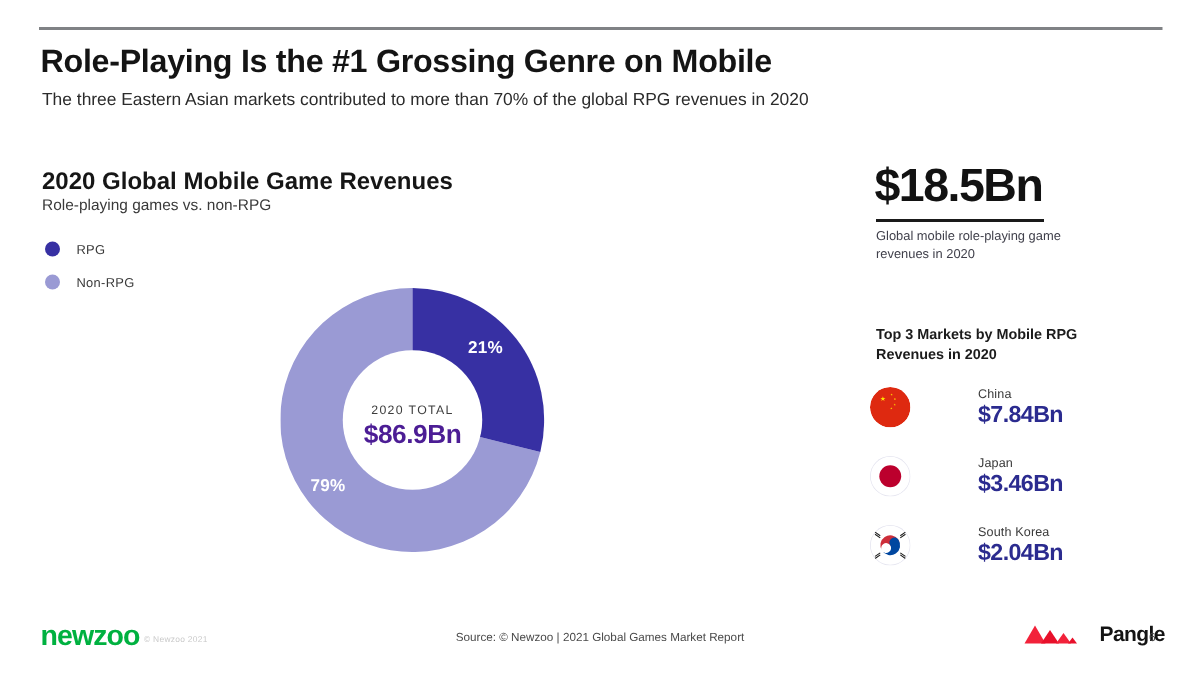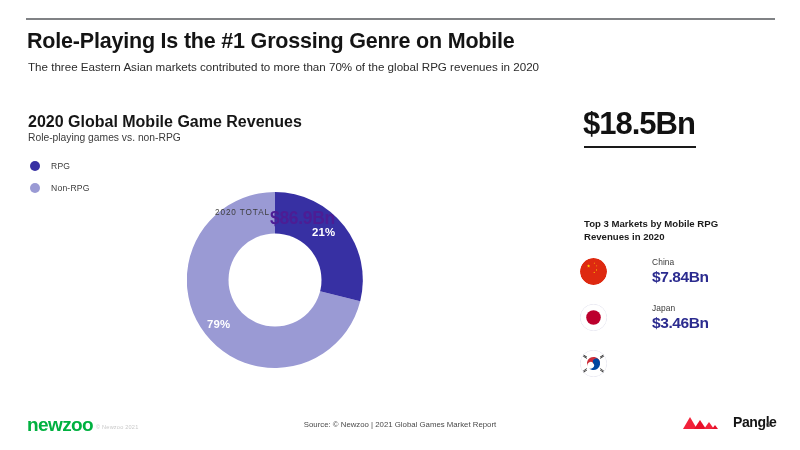--- a/index.html
+++ b/index.html
@@ -45,22 +45,22 @@
   .donut-wrap { position: absolute; left: 187px; top: 192px; width: 176px; height: 176px; }
   .donut-svg { display: block; width: 176px; height: 176px; }
   .slice-pct {
     position: absolute; font-size: 11.4px; font-weight: 700; color: #ffffff;
     letter-spacing: .2px;
   }
   .pct-rpg { left: 125px; top: 34px; }
   .pct-nonrpg { left: 20px; top: 126px; }
 
   .donut-center {
-    position: absolute; left: 0; top: 16px; width: 176px; height: 176px;
-    display: flex; flex-direction: row; align-items: flex-start; justify-content: center;
+    position: absolute; left: 0; top: 4px; width: 176px; height: 176px;
+    display: flex; flex-direction: column; align-items: center; justify-content: center;
     pointer-events: none;
   }
   .center-caption {
     font-size: 8.2px; color: #3d3d3d; letter-spacing: .9px; margin-bottom: 1px;
   }
   .center-value {
     font-size: 17.5px; font-weight: 700; color: #4c1d95; letter-spacing: -0.3px;
   }
 
   
@@ -153,20 +153,21 @@
     <div class="slice-pct pct-nonrpg">79%</div>
 
     <div class="donut-center">
       <div class="center-caption">2020 TOTAL</div>
       <div class="center-value">$86.9Bn</div>
     </div>
   </div>
 
   <div class="hero-value">$18.5Bn</div>
   <div class="hero-rule"></div>
+  <div class="hero-caption">Global mobile role-playing game revenues in 2020</div>
 
   <div class="markets-title">Top 3 Markets by Mobile RPG Revenues in 2020</div>
 
   <div class="market-list">
 
     <div class="market-row">
       <span class="flag">
         <svg viewBox="0 0 27 27" width="27" height="27">
           <circle cx="13.5" cy="13.5" r="13.5" fill="#de2910"></circle>
           <g fill="#ffde00">
@@ -210,20 +211,24 @@
             <rect x="3.0" y="7.0" width="4.2" height="0.7" transform="rotate(35 5.1 7.35)"></rect>
             <rect x="19.8" y="5.6" width="4.2" height="0.7" transform="rotate(-35 21.9 5.95)"></rect>
             <rect x="19.8" y="7.0" width="4.2" height="0.7" transform="rotate(-35 21.9 7.35)"></rect>
             <rect x="3.0" y="19.4" width="4.2" height="0.7" transform="rotate(-35 5.1 19.75)"></rect>
             <rect x="3.0" y="20.8" width="4.2" height="0.7" transform="rotate(-35 5.1 21.15)"></rect>
             <rect x="19.8" y="19.4" width="4.2" height="0.7" transform="rotate(35 21.9 19.75)"></rect>
             <rect x="19.8" y="20.8" width="4.2" height="0.7" transform="rotate(35 21.9 21.15)"></rect>
           </g>
         </svg>
       </span>
+      <span class="market-text">
+        <span class="market-name">South Korea</span>
+        <span class="market-value">$2.04Bn</span>
+      </span>
     </div>
 
   </div>
 
   <div class="footer-rule"></div>
   <div class="newzoo-logo">newzoo</div>
   <div class="newzoo-copy">© Newzoo 2021</div>
   <div class="source-text">Source: © Newzoo | 2021 Global Games Market Report</div>
 
   <div class="pangle-logo">

